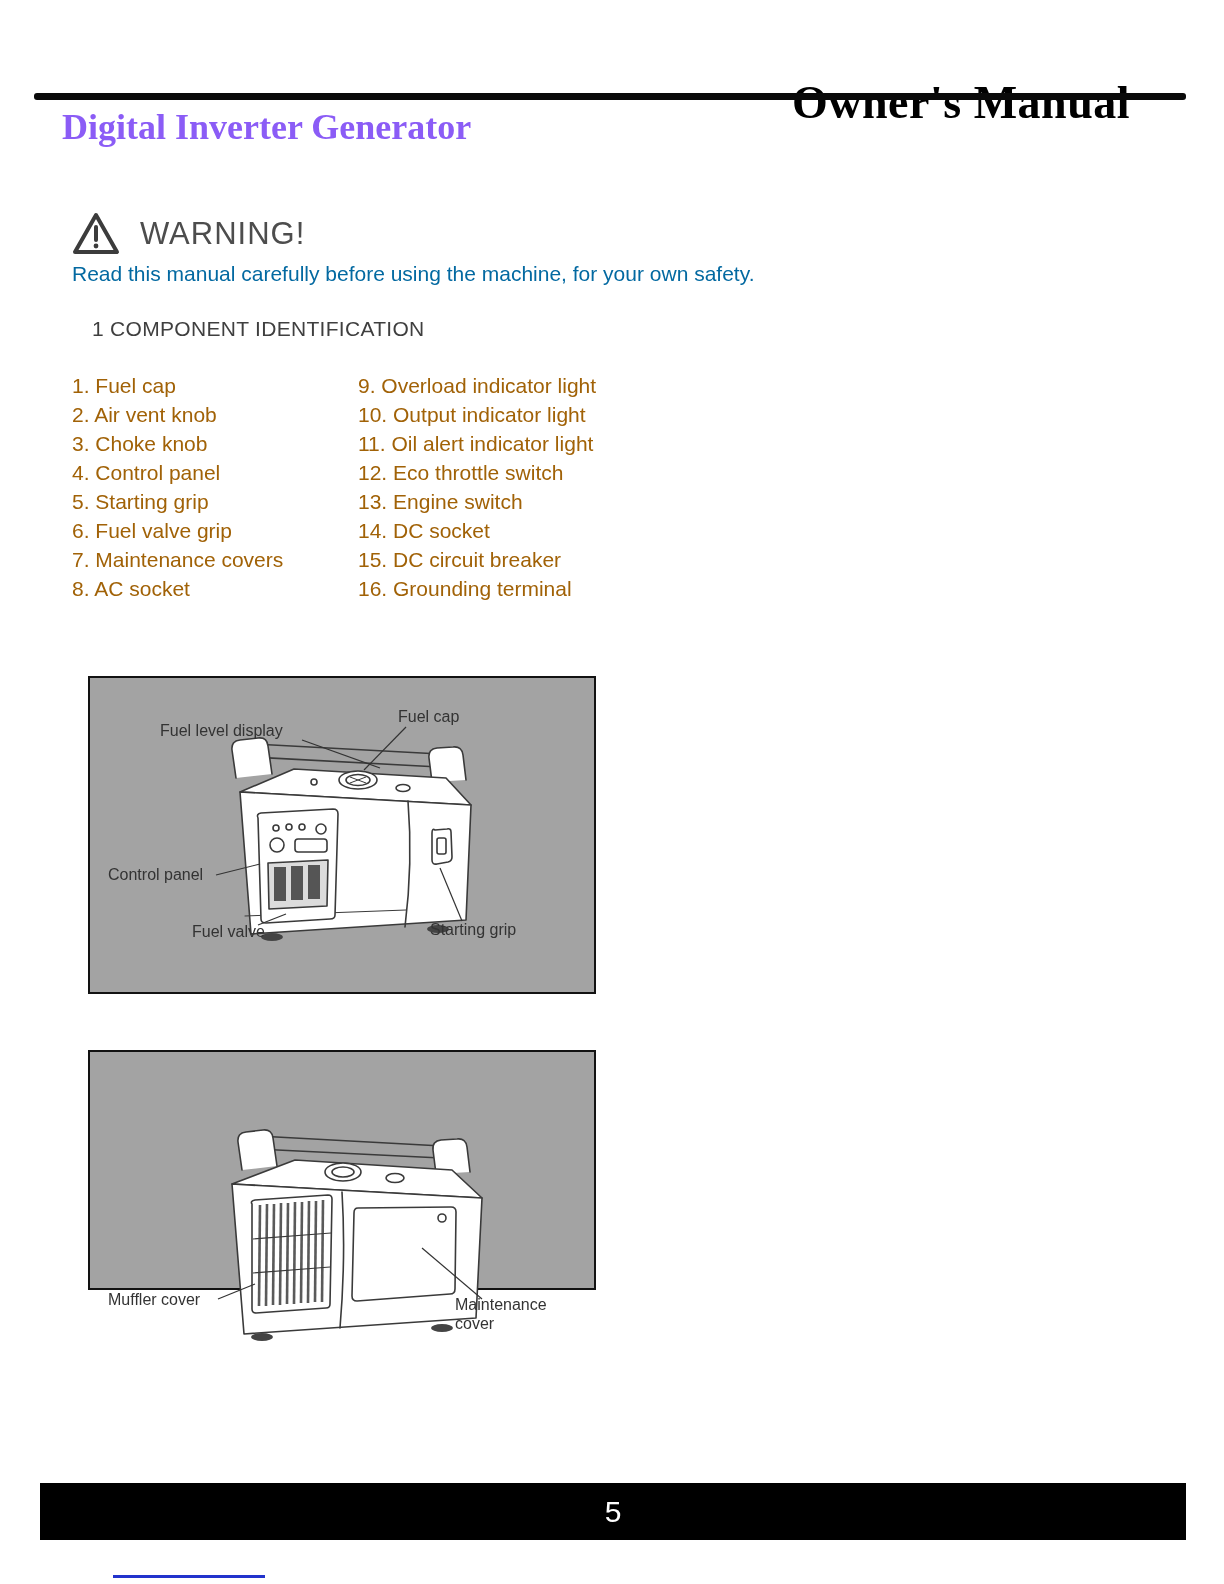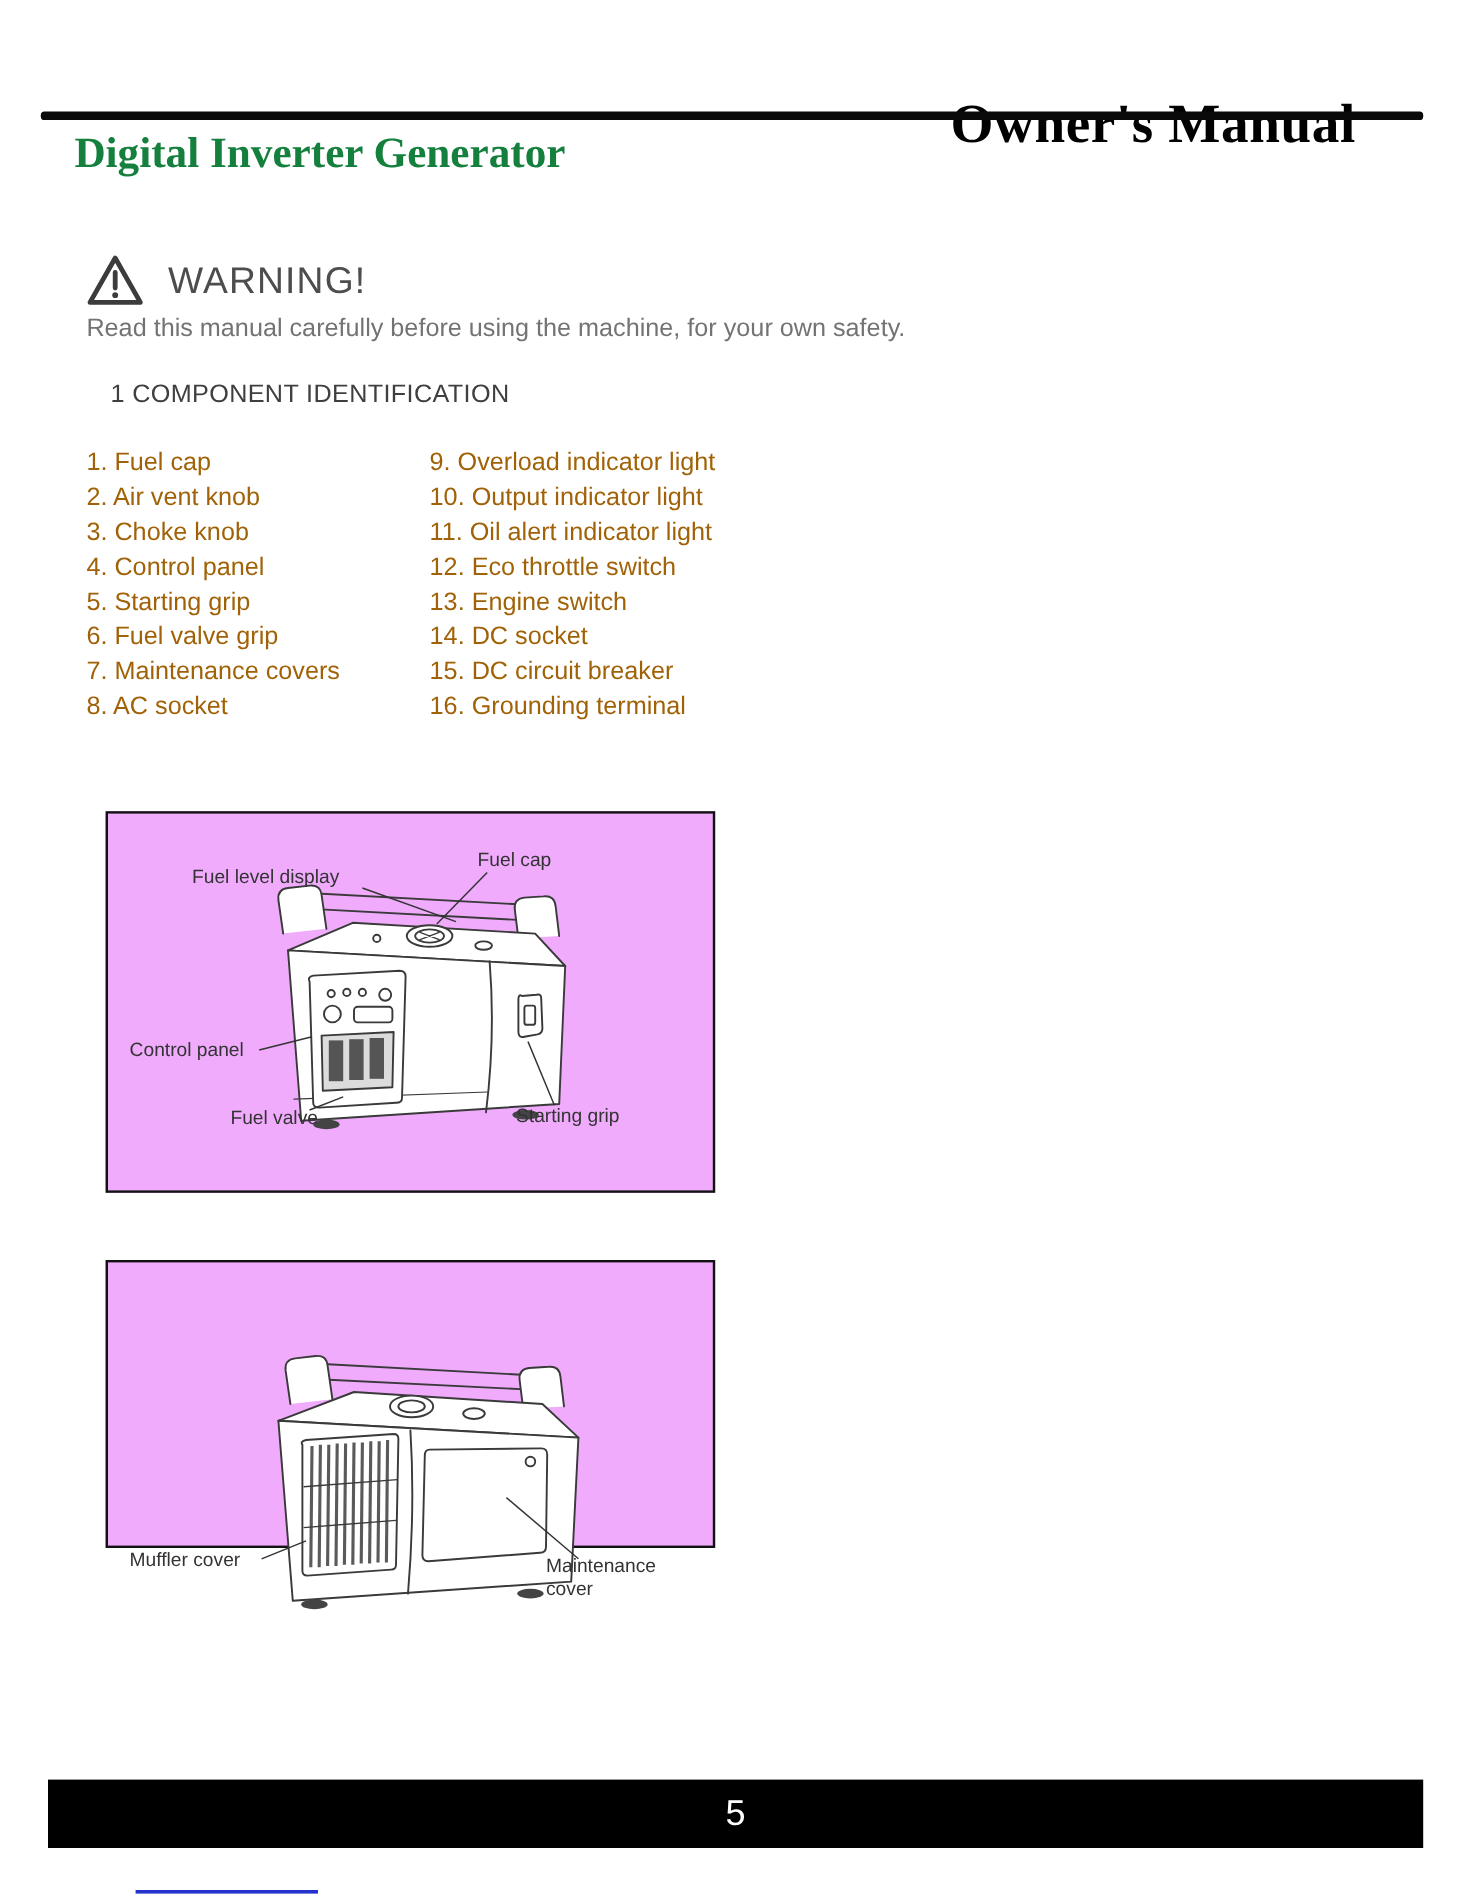--- a/index.html
+++ b/index.html
@@ -18,48 +18,48 @@
     letter-spacing:0.5px;
     margin-top:40px;
   }
   .top-rule {
     position:absolute; top:93px; left:34px; width:1152px; height:7px;
     background:#0a0a0a; border-radius:3px;
   }
   .doc-heading {
     position:absolute; top:106px; left:62px;
     font-family:"Liberation Serif", serif;
-    font-weight:bold; font-size:36px; color:#15803d;
+    font-weight:bold; font-size:36px; color:#8b5cf6;
   }
   .warning-row {
     position:absolute; top:212px; left:72px;
     display:flex; align-items:center; gap:20px;justify-content:center;
   }
   .warning-icon { width:48px; height:44px; display:block; }
   .warning-title {
     font-size:31px; color:#4d4d4d; letter-spacing:1px;
   }
   .warning-text {
     position:absolute; top:262px; left:72px;
-    font-size:21px; color:#737373;
+    font-size:21px; color:#0369a1;
   }
   .section-title {
     position:absolute; top:317px; left:72px;
     font-size:21px; color:#3f3f3f; letter-spacing:0.3px;margin-left:20px;
   }
   .components {
     position:absolute; top:371px; left:72px;
     display:flex; font-size:21px; color:#a16207;
   }
   .components .col { display:flex; flex-direction:column; }
   .components .col-left { width:286px; }
   .components .item { line-height:29px; height:29px; white-space:nowrap; }
   .figure-box {
     position:absolute; left:88px;
-    border:2px solid #121212; background:#f0abfc;
+    border:2px solid #121212; background:#a3a3a3;
   }
   .figure-box.fig1 { top:676px; width:508px; height:318px; }
   .figure-box.fig2 { top:1050px; width:508px; height:240px; }
   .figure-box svg { display:block; }
   .fig-label { font-size:16px; fill:#333; font-family:"Liberation Sans", sans-serif; }
   .footer-bar {
     position:absolute; top:1483px; left:40px; width:1146px; height:57px;
     background:#000; display:flex; align-items:center; justify-content:center;
   }
   .footer-page-number { color:#fff; font-size:30px; }

